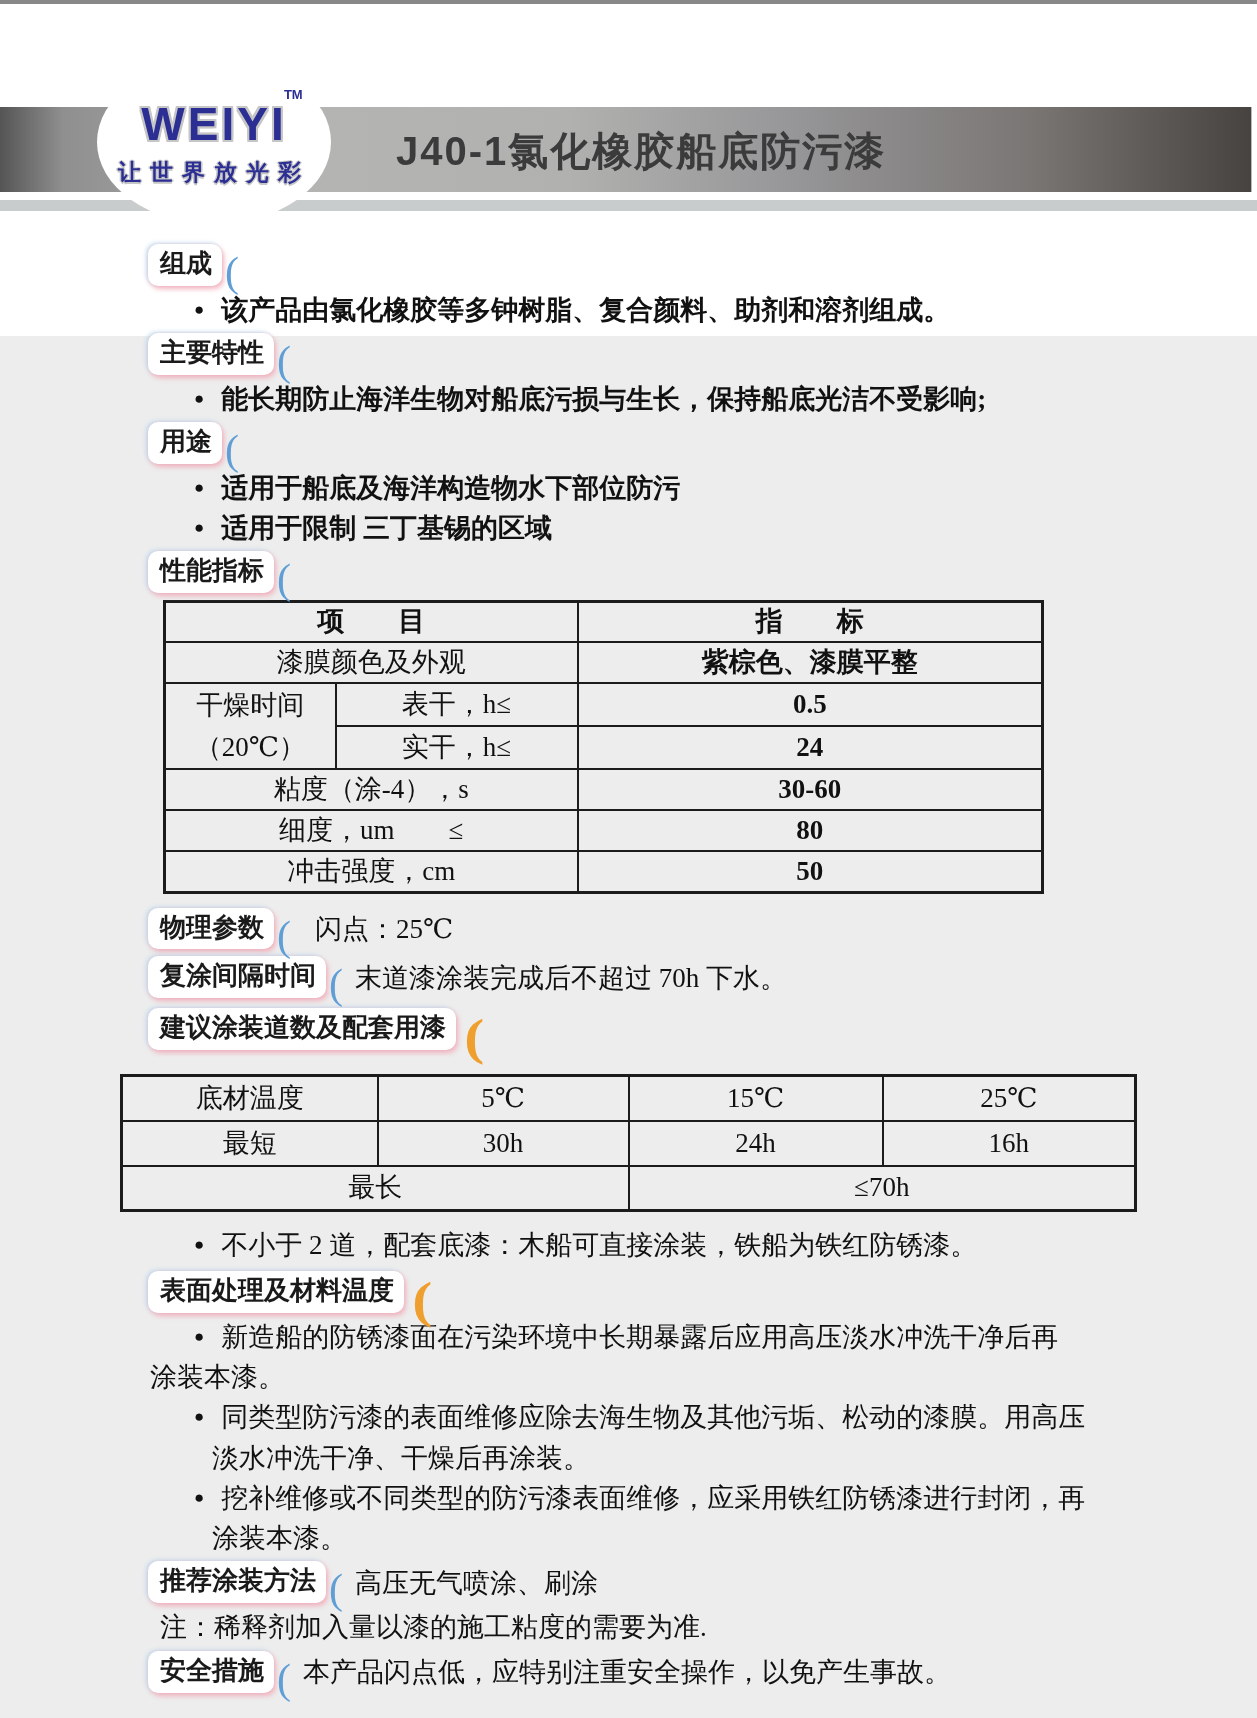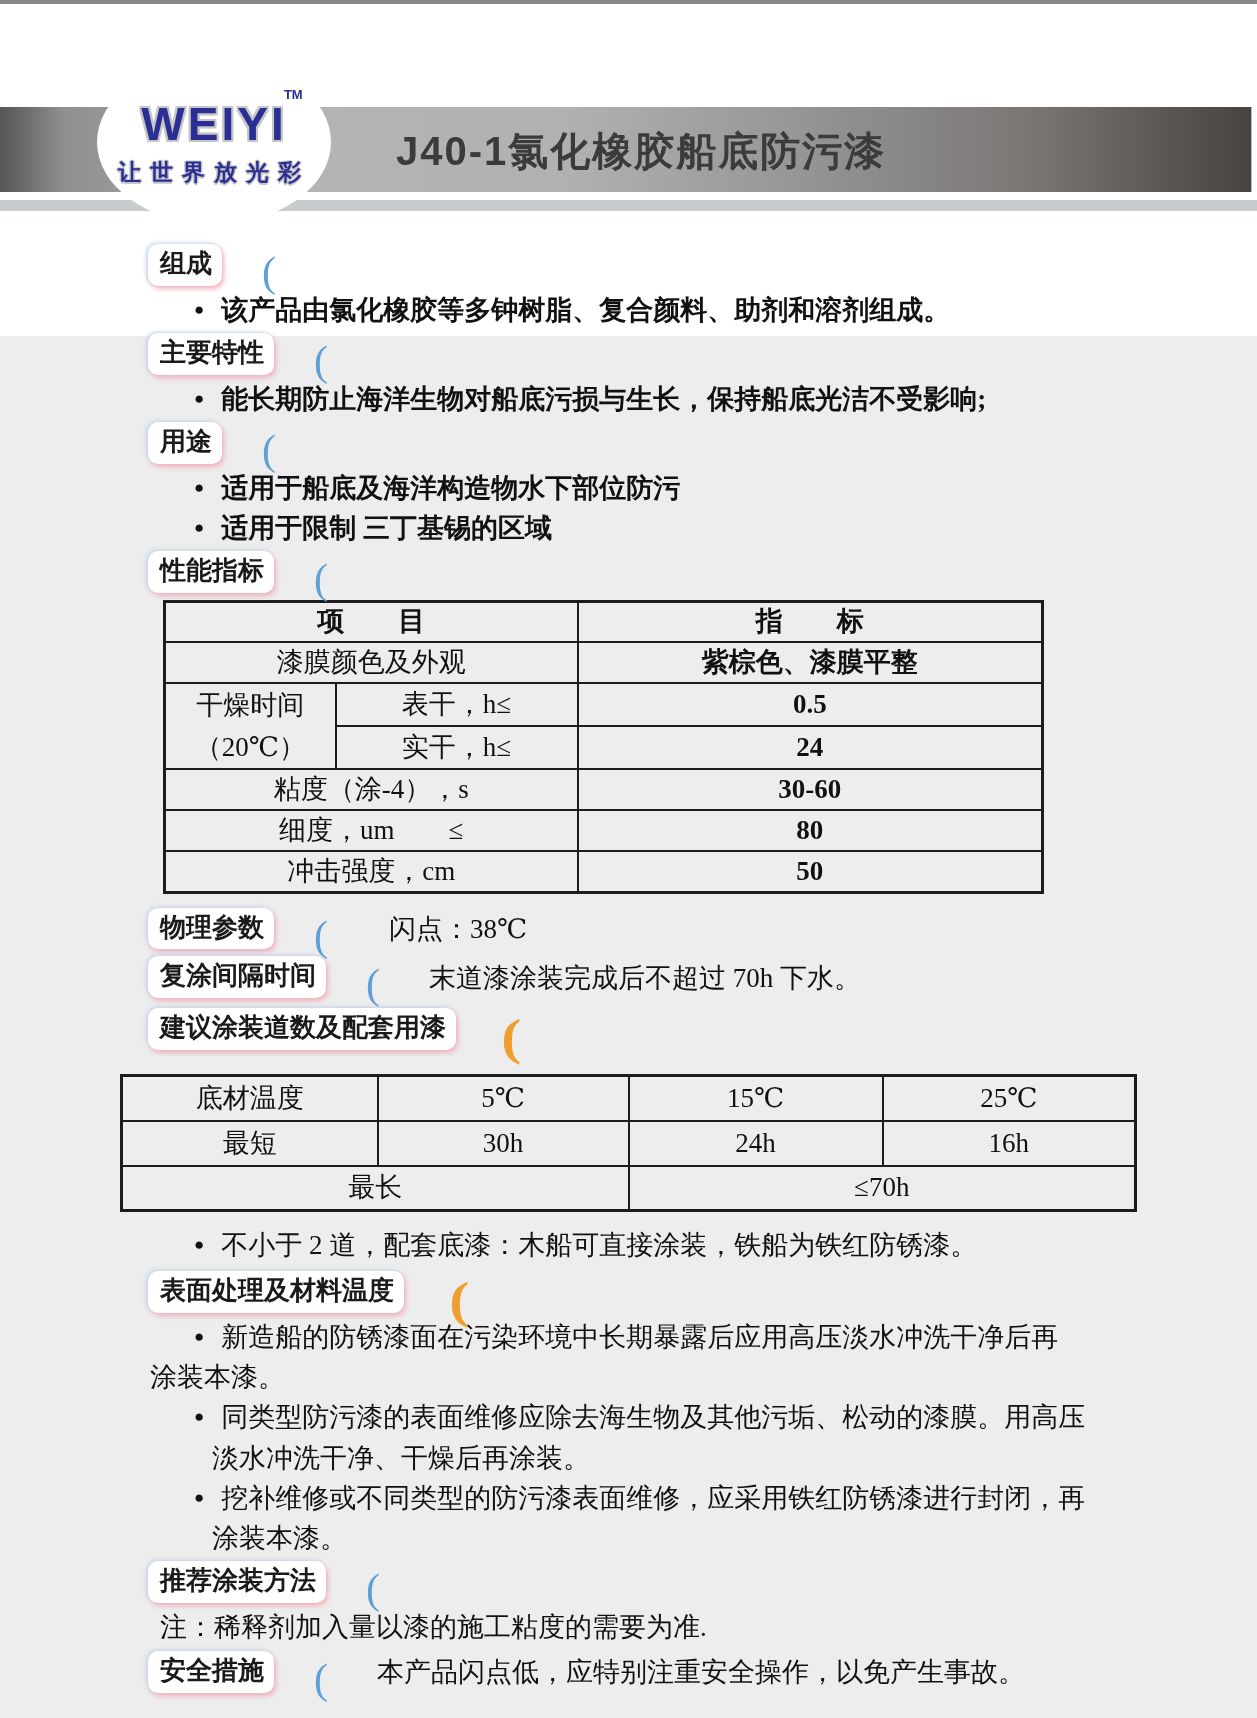--- a/index.html
+++ b/index.html
@@ -26,21 +26,21 @@
     color:var(--brand-blue);
     text-shadow:-2px 0 0 #c6c6c6,2px 0 0 #c6c6c6,0 -2px 0 #c6c6c6,0 2px 0 #c6c6c6,-2px -2px 0 #c6c6c6,2px 2px 0 #c6c6c6,-2px 2px 0 #c6c6c6,2px -2px 0 #c6c6c6;}
   .tm{position:absolute;top:-10px;right:-16px;font-family:"Liberation Sans",sans-serif;font-size:13px;font-weight:bold;color:var(--brand-blue);text-shadow:none;}
   .slogan{margin-top:6px;font-family:"Liberation Sans","DejaVu Sans",sans-serif;font-weight:bold;font-size:23px;letter-spacing:9px;
     color:var(--brand-blue);
     text-shadow:-1.5px 0 0 #c6c6c6,1.5px 0 0 #c6c6c6,0 -1.5px 0 #c6c6c6,0 1.5px 0 #c6c6c6;}
   .doc-title{position:absolute;left:396px;top:120px;font-family:"Liberation Sans","DejaVu Sans",sans-serif;
     font-weight:bold;font-size:40px;letter-spacing:2px;color:var(--title-dark);z-index:4;}
   
   .content{position:absolute;top:240px;left:0;right:0;padding:0 116px 0 148px;font-size:27px;line-height:1.3;color:#111;z-index:2;}
-  .pill-line{margin-bottom:7px;display:flex;align-items:flex-end;gap:37px;}
+  .pill-line{margin-bottom:7px;display:flex;align-items:flex-end;}
   .pill{display:inline-block;background:#ffffff;border-radius:10px;padding:3px 10px 5px 12px;
     font-family:"Liberation Sans","DejaVu Sans",sans-serif;font-weight:bold;font-size:26px;color:#1a1a1a;
     box-shadow:2px 3px 5px rgba(242,170,182,.85),-2px -1px 4px rgba(186,214,238,.8),0 0 2px rgba(250,200,210,.9);}
   .paren{display:inline-block;font-family:"Liberation Serif",serif;font-size:42px;line-height:.9;color:var(--paren-blue);margin-left:3px;position:relative;top:6px;}
   .paren.orange{color:var(--paren-orange);}
   .paren.big{font-size:50px;font-weight:bold;transform:scaleX(1.2);margin-left:10px;top:10px;}
   .inline-text{margin-left:12px;padding-bottom:2px;}
   .inline-text.wide{margin-left:24px;}
   .bullet-line{display:flex;align-items:baseline;margin-bottom:5px;}
   .bullet-line .dot{flex:0 0 auto;margin-left:46px;margin-right:17px;font-size:17px;position:relative;top:-4px;}
@@ -153,21 +153,21 @@
       <tr>
         <td colspan="2">冲击强度，cm</td>
         <td class="val">50</td>
       </tr>
     </tbody>
       </table>
 
     <div class="pill-line">
       <span class="pill">物理参数</span>
         <span class="paren">(</span>
-      <span class="inline-text wide">闪点：38℃</span>
+      <span class="inline-text wide">闪点：25℃</span>
     </div>
 
     <div class="pill-line">
       <span class="pill">复涂间隔时间</span>
         <span class="paren">(</span>
       <span class="inline-text">末道漆涂装完成后不超过 70h 下水。</span>
     </div>
 
     <div class="pill-line">
       <span class="pill">建议涂装道数及配套用漆</span>
@@ -222,20 +222,21 @@
     <div class="cont-line indent">淡水冲洗干净、干燥后再涂装。</div>
     <div class="bullet-line">
       <span class="dot">●</span>
       <span>挖补维修或不同类型的防污漆表面维修，应采用铁红防锈漆进行封闭，再</span>
     </div>
     <div class="cont-line indent">涂装本漆。</div>
 
     <div class="pill-line">
       <span class="pill">推荐涂装方法</span>
         <span class="paren">(</span>
+      <span class="inline-text">高压无气喷涂、刷涂</span>
     </div>
     <div class="note-line">注：稀释剂加入量以漆的施工粘度的需要为准.</div>
 
     <div class="pill-line">
       <span class="pill">安全措施</span>
         <span class="paren">(</span>
       <span class="inline-text">本产品闪点低，应特别注重安全操作，以免产生事故。</span>
     </div>
 
   </div>

